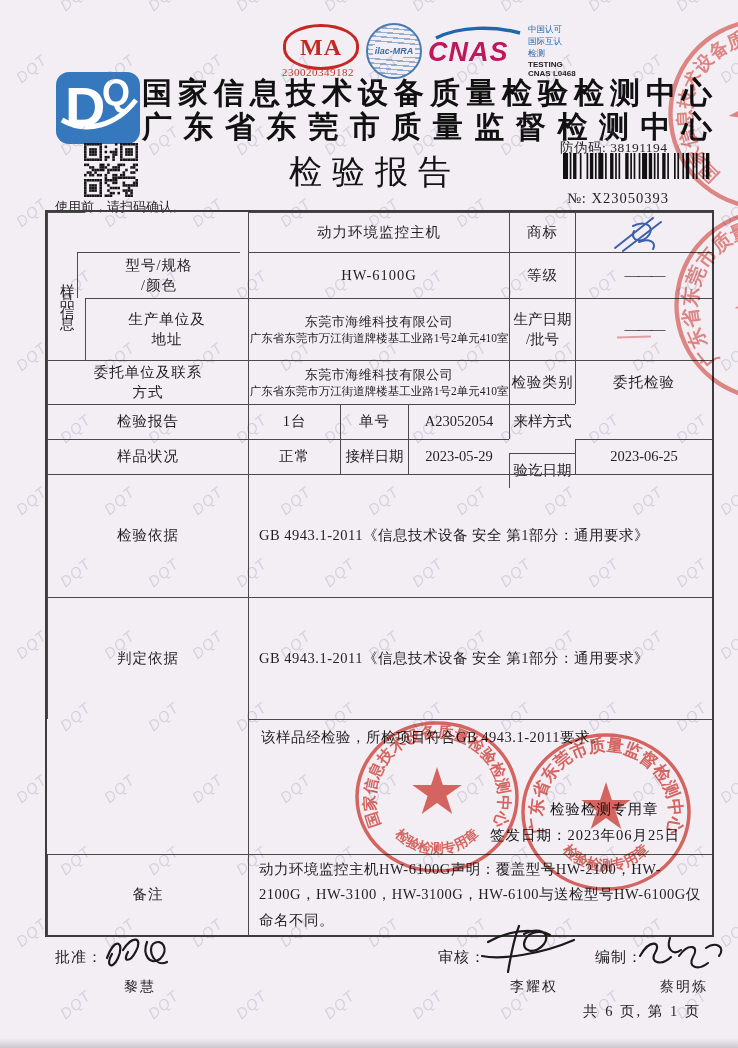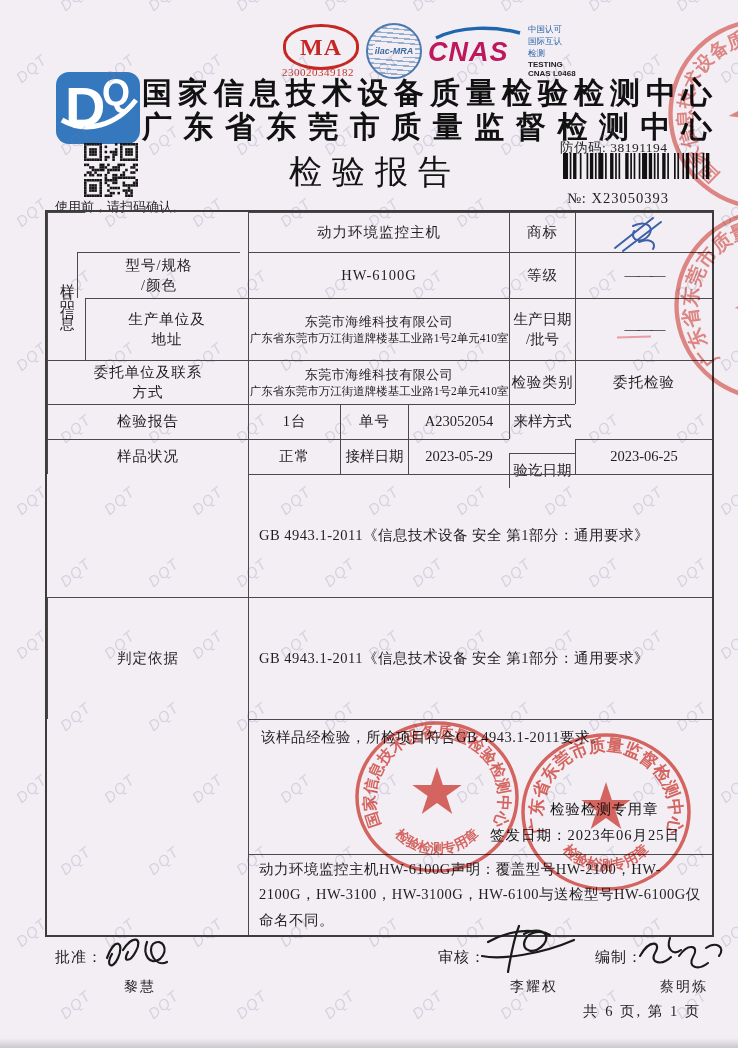--- a/index.html
+++ b/index.html
@@ -548,27 +548,29 @@
     <div class="cell" style="left:361px;top:192px;width:101px;height:35px;letter-spacing:0">A23052054</div>
     <div class="cell" style="left:462px;top:192px;width:66px;height:35px;letter-spacing:0">来样方式</div>
 
     <div class="cell" style="left:0;top:227px;width:201px;height:35px">样品状况</div>
     <div class="cell" style="left:201px;top:227px;width:92px;height:35px">正常</div>
     <div class="cell" style="left:293px;top:227px;width:68px;height:35px;letter-spacing:0">接样日期</div>
     <div class="cell" style="left:361px;top:227px;width:101px;height:35px;letter-spacing:0">2023-05-29</div>
     <div class="cell" style="left:462px;top:241px;width:66px;height:35px;letter-spacing:0">验讫日期</div>
     <div class="cell" style="left:528px;top:227px;width:137px;height:35px;letter-spacing:0">2023-06-25</div>
 
+    <div class="cell" style="left:0;top:262px;width:201px;height:123px">检验依据</div>
     <div class="cell basis" style="left:201px;top:262px;width:464px;height:123px">GB 4943.1-2011《信息技术设备 安全 第1部分：通用要求》</div>
 
     <div class="cell" style="left:0;top:385px;width:201px;height:122px">判定依据</div>
     <div class="cell basis" style="left:201px;top:385px;width:464px;height:122px">GB 4943.1-2011《信息技术设备 安全 第1部分：通用要求》</div>
 
     <div class="cell tl concl" style="left:201px;top:507px;width:464px;height:135px">该样品经检验，所检项目符合GB 4943.1-2011要求。</div>
 
+    <div class="cell" style="left:0;top:642px;width:201px;height:81px">备注</div>
     <div class="cell remarks" style="left:201px;top:642px;width:464px;height:81px">动力环境监控主机HW-6100G声明：覆盖型号HW-2100，HW-2100G，HW-3100，HW-3100G，HW-6100与送检型号HW-6100G仅命名不同。</div>
   </div>
 
   <div class="overlay-black" style="left:550px;top:800px">检验检测专用章</div>
   <div class="overlay-black" style="left:490px;top:826px">签发日期：2023年06月25日</div>
 
   <svg class="stamp" style="left:352px;top:718px;opacity:.82" width="170" height="158" viewBox="-85 -79 170 158">
     <defs>
       <path id="a1t" d="M -58,24 A 62,62 0 1 1 58,24"></path>
       <path id="a1b" d="M -42,38 A 57,57 0 0 0 42,38"></path>

